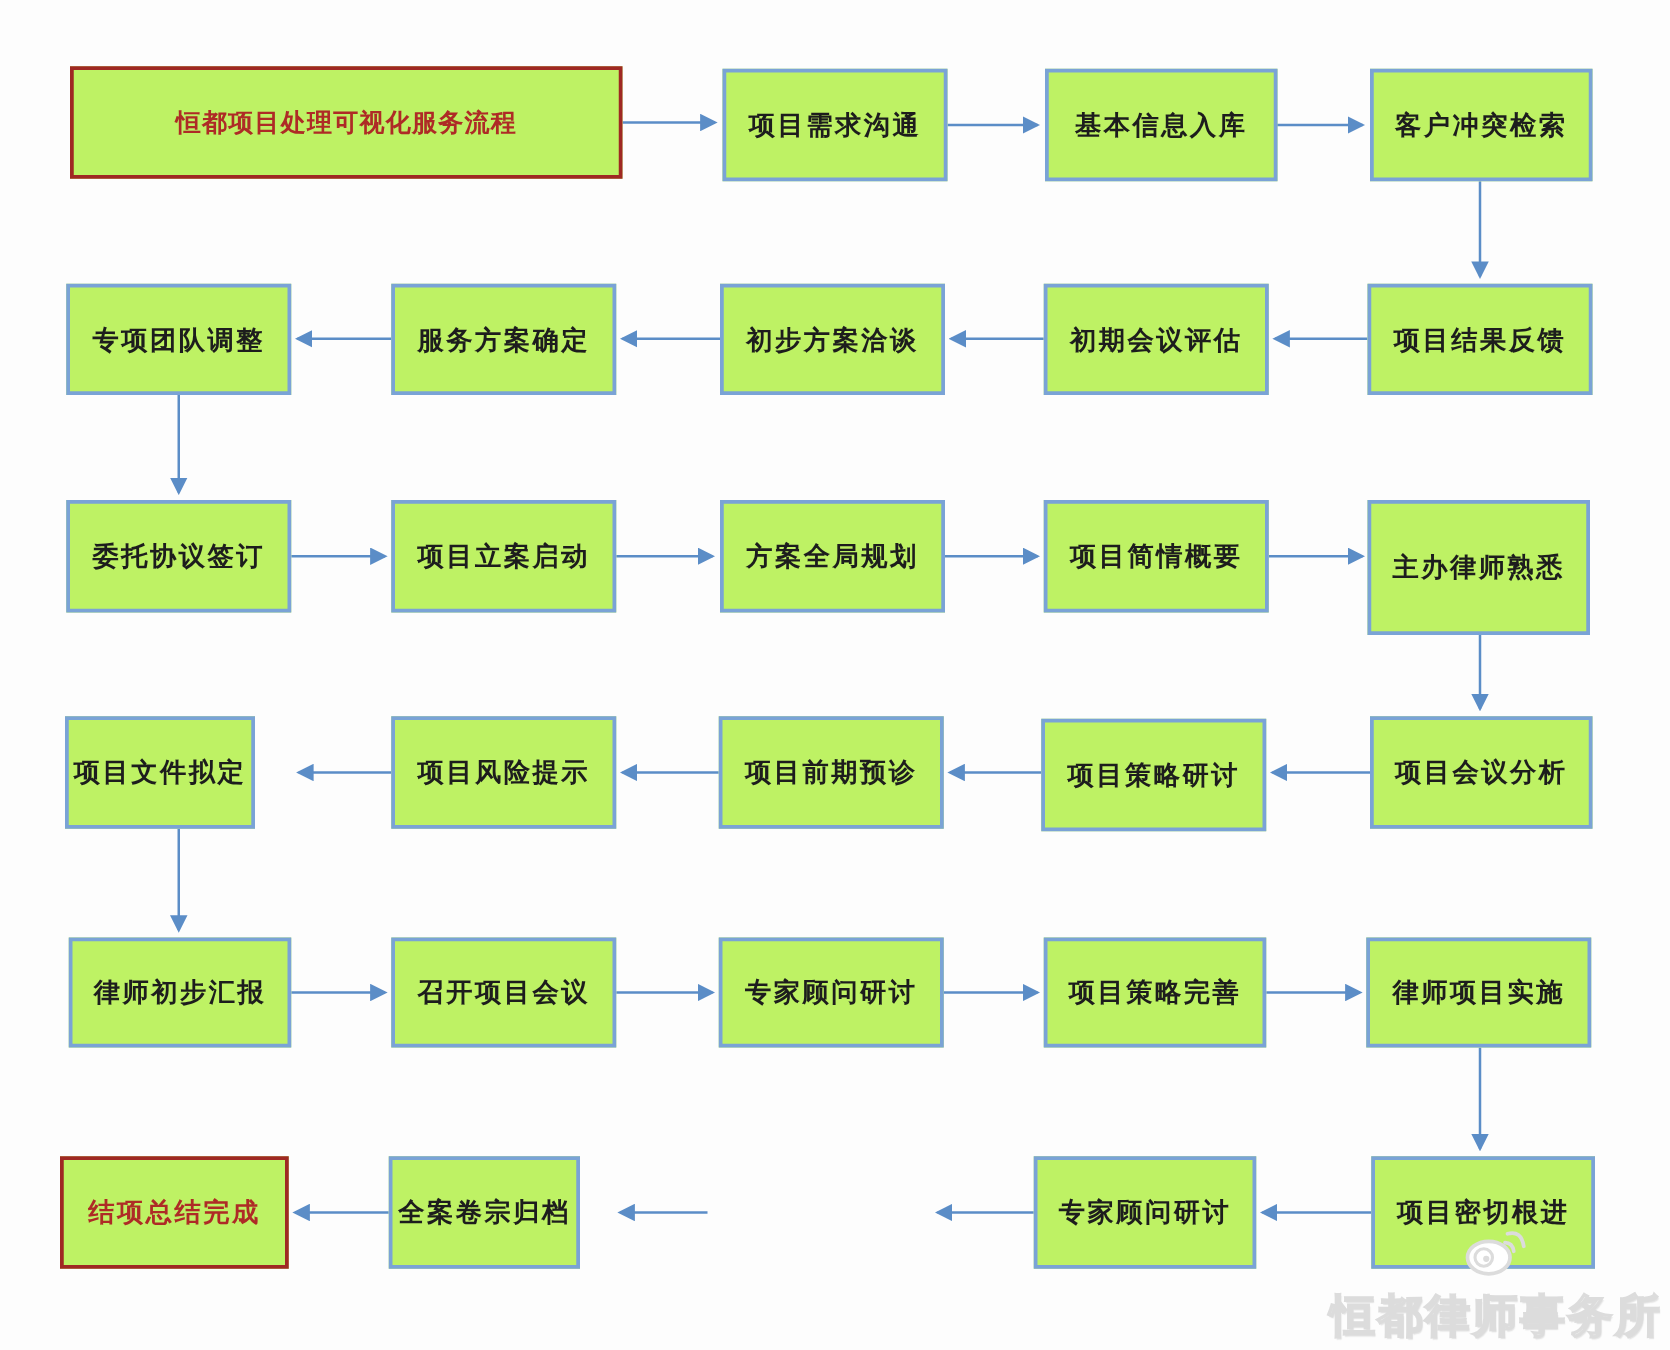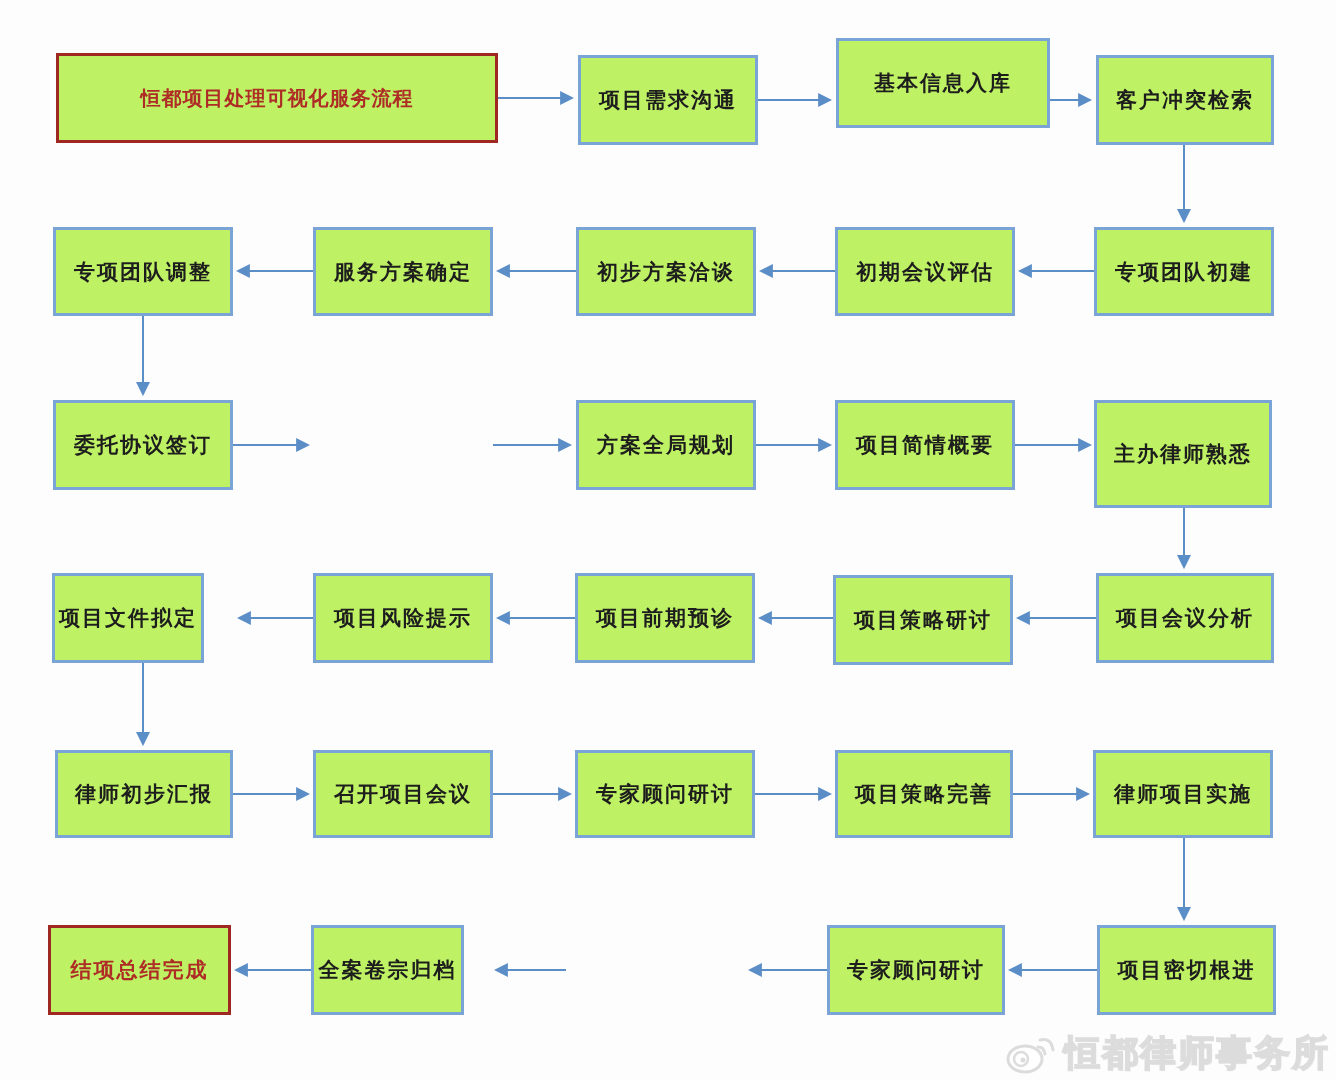--- a/index.html
+++ b/index.html
@@ -31,21 +31,21 @@
   }
   .node.red{
     border-color:var(--red);
     color:var(--red-text);
   }
   .node.title{
     font-size:20px;font-weight:700;letter-spacing:1px;
   }
   .watermark{
     position:absolute;right:6px;bottom:2px;z-index:3;
-    display:flex;align-items:center;gap:4px;
+    display:flex;align-items:center;gap:4px;flex-direction:column;
   }
   .watermark-text{
     font-size:36px;font-weight:700;letter-spacing:2px;
     color:#f6f6f6;
     -webkit-text-stroke:1.5px var(--wm);
     text-shadow:1px 1px 1px #e2e2e2;
     white-space:nowrap;
   }
 </style>
 </head>
@@ -97,30 +97,31 @@
 
       <line x1="1097" y1="970" x2="1010" y2="970" marker-end="url(#ah)"></line>
       <line x1="827" y1="970" x2="750" y2="970" marker-end="url(#ah)"></line>
       <line x1="566" y1="970" x2="496" y2="970" marker-end="url(#ah)"></line>
       <line x1="311" y1="970" x2="236" y2="970" marker-end="url(#ah)"></line>
     </g>
   </svg>
 
   <div class="node red title" style="left:56px;top:53px;width:442px;height:90px">恒都项目处理可视化服务流程</div>
   <div class="node" style="left:578px;top:55px;width:180px;height:90px">项目需求沟通</div>
-  <div class="node" style="left:836px;top:38px;width:214px;height:90px">基本信息入库</div>
+  <div class="node" style="left:836px;top:55px;width:186px;height:90px">基本信息入库</div>
   <div class="node" style="left:1096px;top:55px;width:178px;height:90px">客户冲突检索</div>
 
-  <div class="node" style="left:1094px;top:227px;width:180px;height:89px">专项团队初建</div>
+  <div class="node" style="left:1094px;top:227px;width:180px;height:89px">项目结果反馈</div>
   <div class="node" style="left:835px;top:227px;width:180px;height:89px">初期会议评估</div>
   <div class="node" style="left:576px;top:227px;width:180px;height:89px">初步方案洽谈</div>
   <div class="node" style="left:313px;top:227px;width:180px;height:89px">服务方案确定</div>
   <div class="node" style="left:53px;top:227px;width:180px;height:89px">专项团队调整</div>
 
   <div class="node" style="left:53px;top:400px;width:180px;height:90px">委托协议签订</div>
+  <div class="node" style="left:313px;top:400px;width:180px;height:90px">项目立案启动</div>
   <div class="node" style="left:576px;top:400px;width:180px;height:90px">方案全局规划</div>
   <div class="node" style="left:835px;top:400px;width:180px;height:90px">项目简情概要</div>
   <div class="node" style="left:1094px;top:400px;width:178px;height:108px">主办律师熟悉</div>
 
   <div class="node" style="left:1096px;top:573px;width:178px;height:90px">项目会议分析</div>
   <div class="node" style="left:833px;top:575px;width:180px;height:90px">项目策略研讨</div>
   <div class="node" style="left:575px;top:573px;width:180px;height:90px">项目前期预诊</div>
   <div class="node" style="left:313px;top:573px;width:180px;height:90px">项目风险提示</div>
   <div class="node" style="left:52px;top:573px;width:152px;height:90px">项目文件拟定</div>
 

